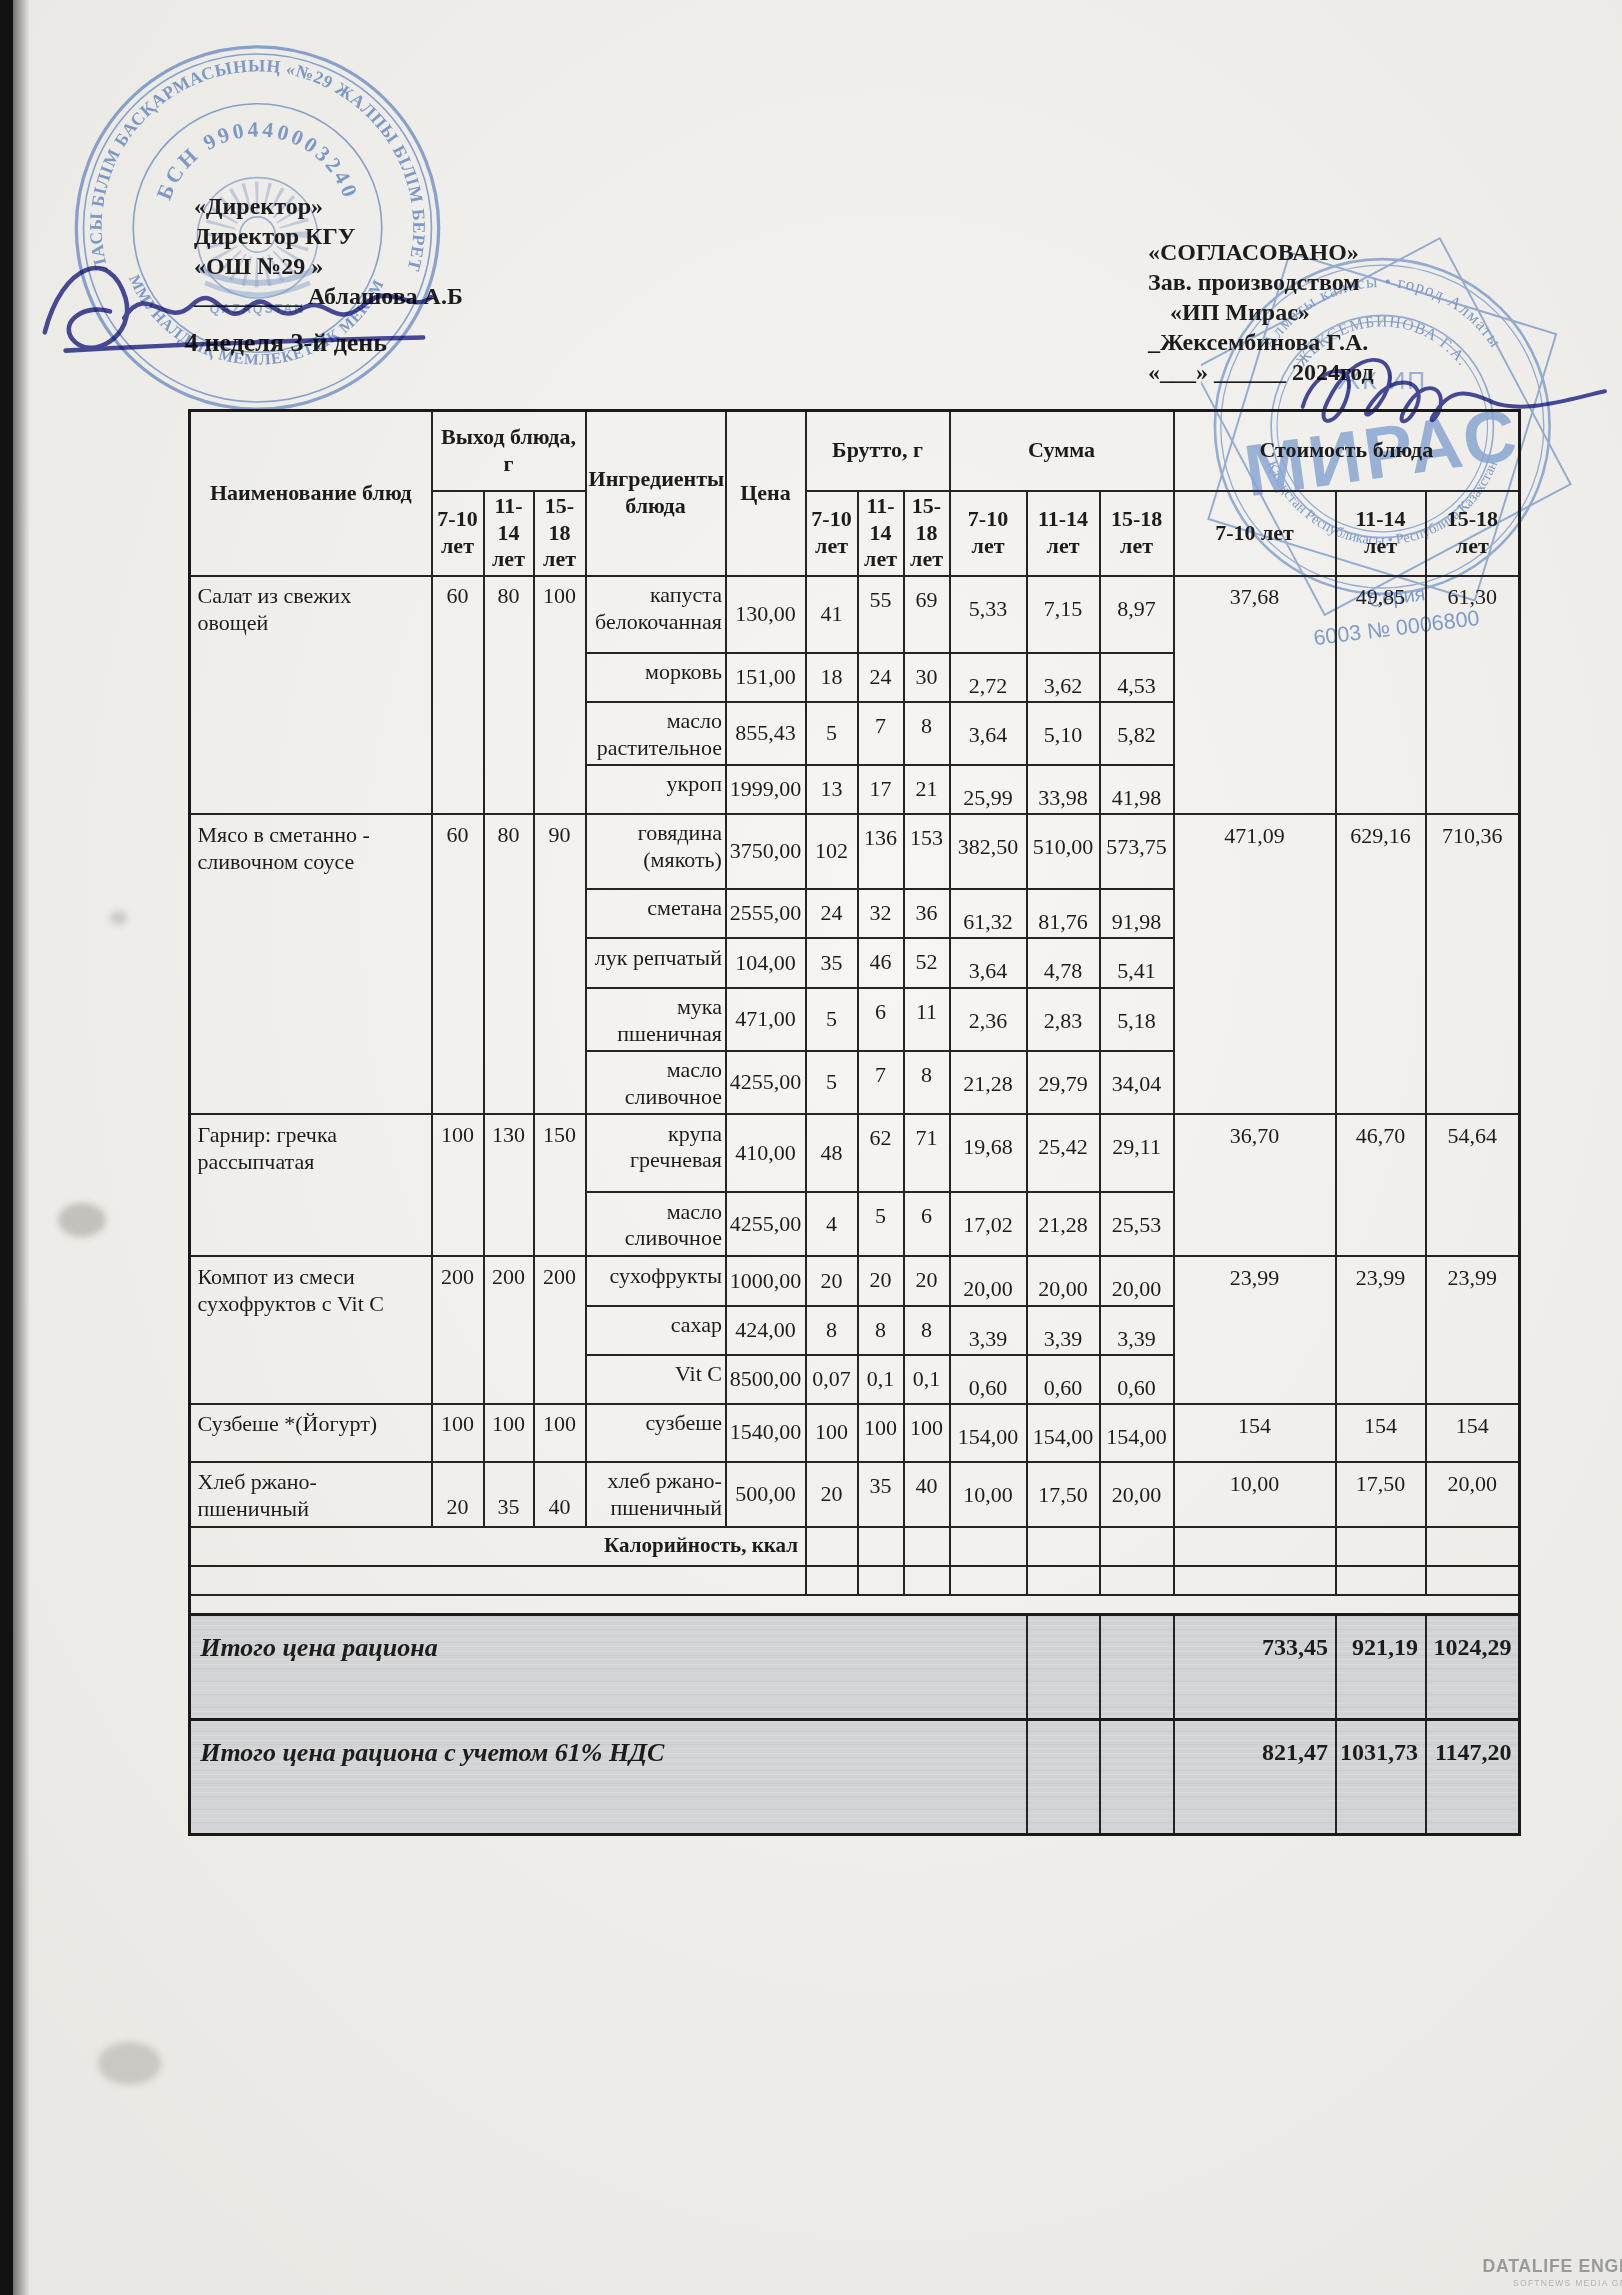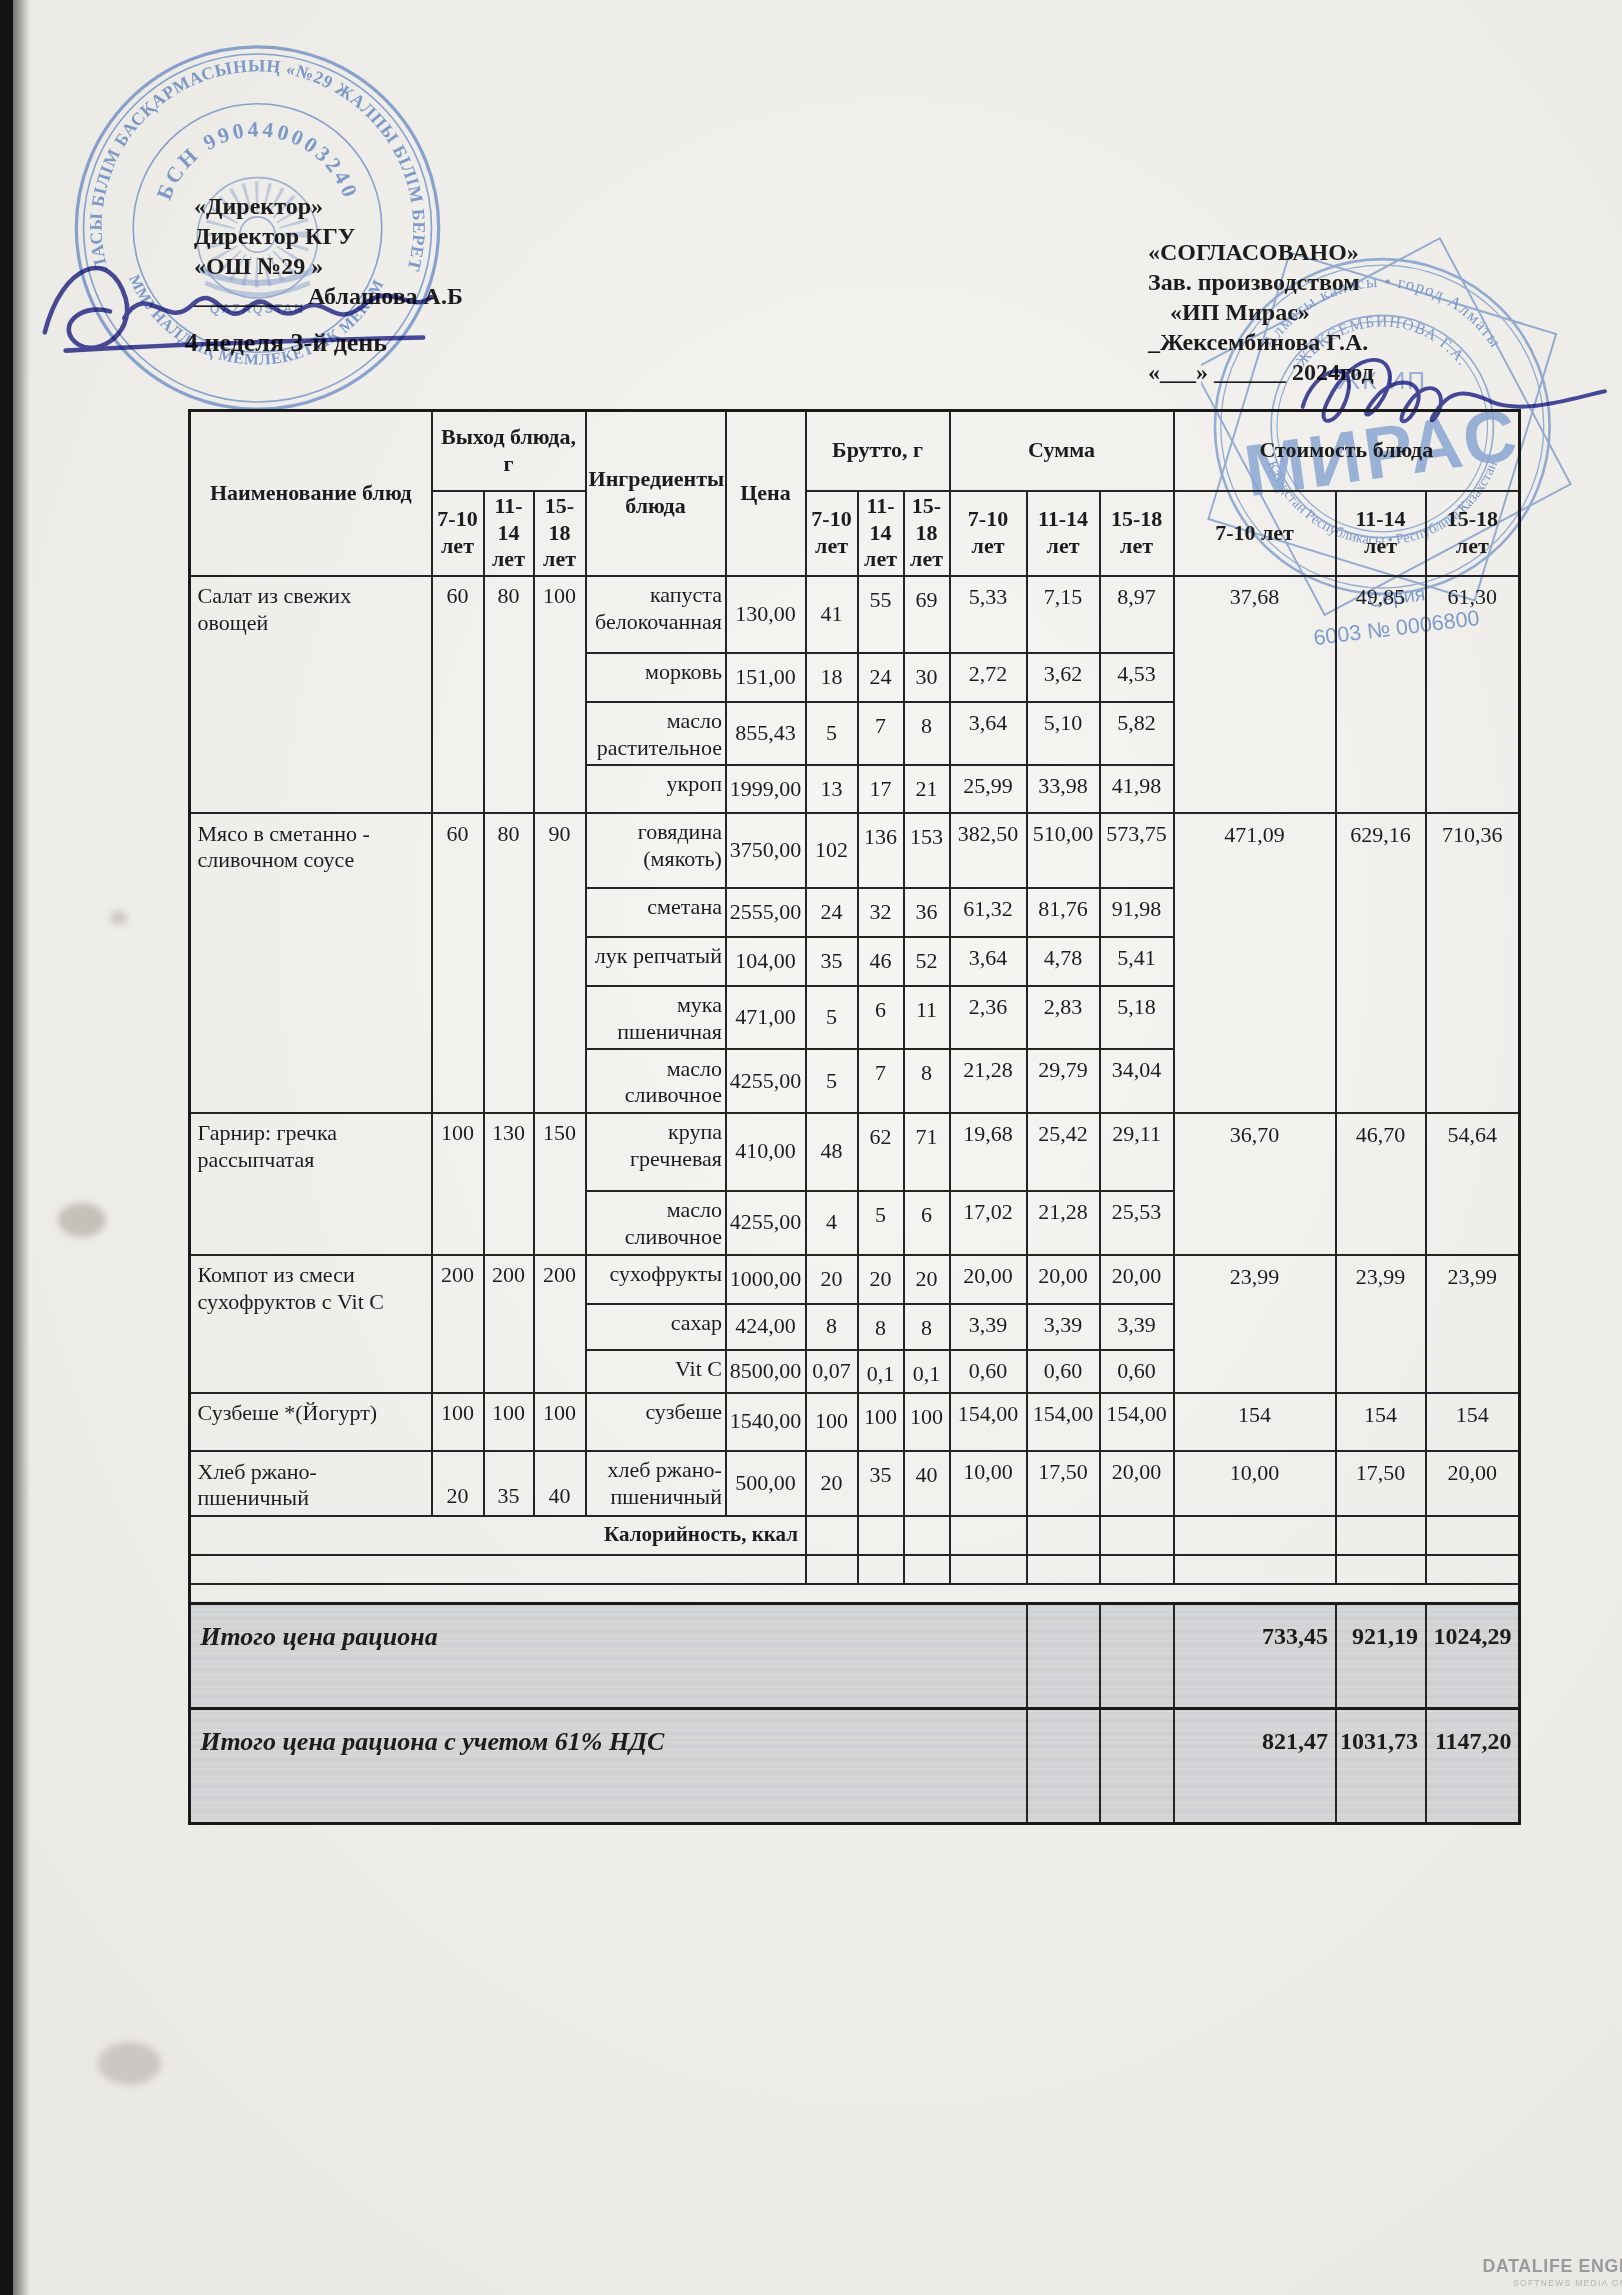--- a/index.html
+++ b/index.html
@@ -24,21 +24,21 @@
   #menu td{border:2px solid #242424;font-size:22px;text-align:center;vertical-align:middle;
         padding:1.3px 2px;overflow:hidden;line-height:1.22;}
   #menu td.hd{font-weight:bold;}
   #menu td.name{text-align:left;vertical-align:top;padding:6.5px 3.9px 2.6px 6.5px;}
   #menu td.vmid{vertical-align:middle;}
   #menu td.out{vertical-align:top;padding-top:6.5px;}
   #menu td.vbot{vertical-align:bottom;padding-bottom:5.2px;}
   #menu td.ing{text-align:right;vertical-align:top;padding:5.2px 2.6px 2.6px 7.9px;margin-left:11px;}
   #menu td.price{padding:0 1.3px;}
   #menu td.vt{vertical-align:top;padding-top:10px;}
-  #menu td.sum{vertical-align:top;padding-top:7px;}
+  #menu td.sum{vertical-align:top;padding-top:19px;}
   #menu td.cost{vertical-align:top;padding-top:7.9px;}
   #menu td.kcal{text-align:right;font-weight:bold;vertical-align:top;padding:5.2px 6.5px;font-size:21px;}
   #menu tr.gap td{border-left:none;border-right:none;background:transparent;}
   #menu tr.total td{background-color:#d6d7d9;border-top:3.9px solid #1a1a1a;
         background-image:repeating-linear-gradient(0deg, rgba(80,80,90,.08) 0 1.3px, rgba(255,255,255,.06) 1.3px 2.6px);}
   #menu td.tlabel{font-weight:bold;font-style:italic;text-align:left;vertical-align:top;
         padding:15.7px 6.5px 0 9.2px;font-size:26px;}
   #menu td.tval{font-weight:bold;text-align:right;vertical-align:top;padding:17px 6.5px 0 0;font-size:24px;}
 
   

